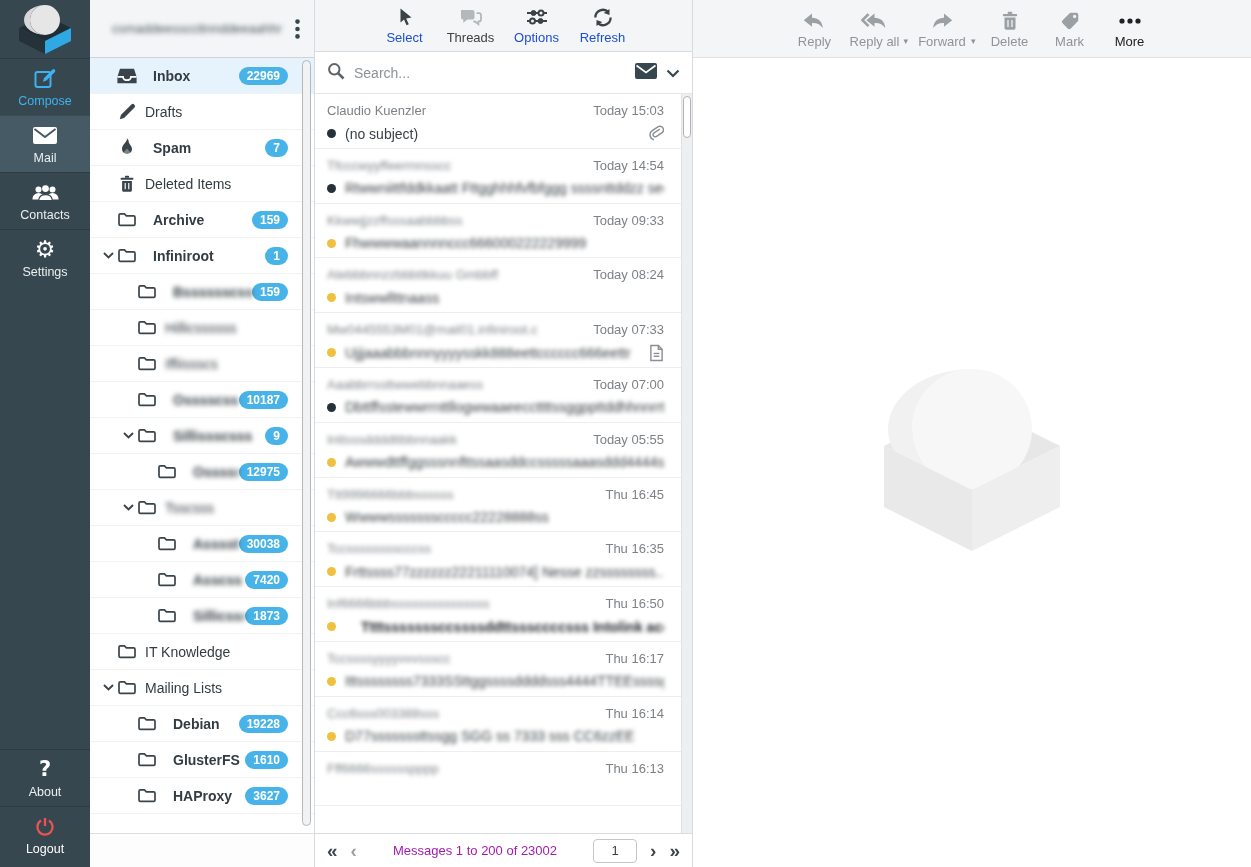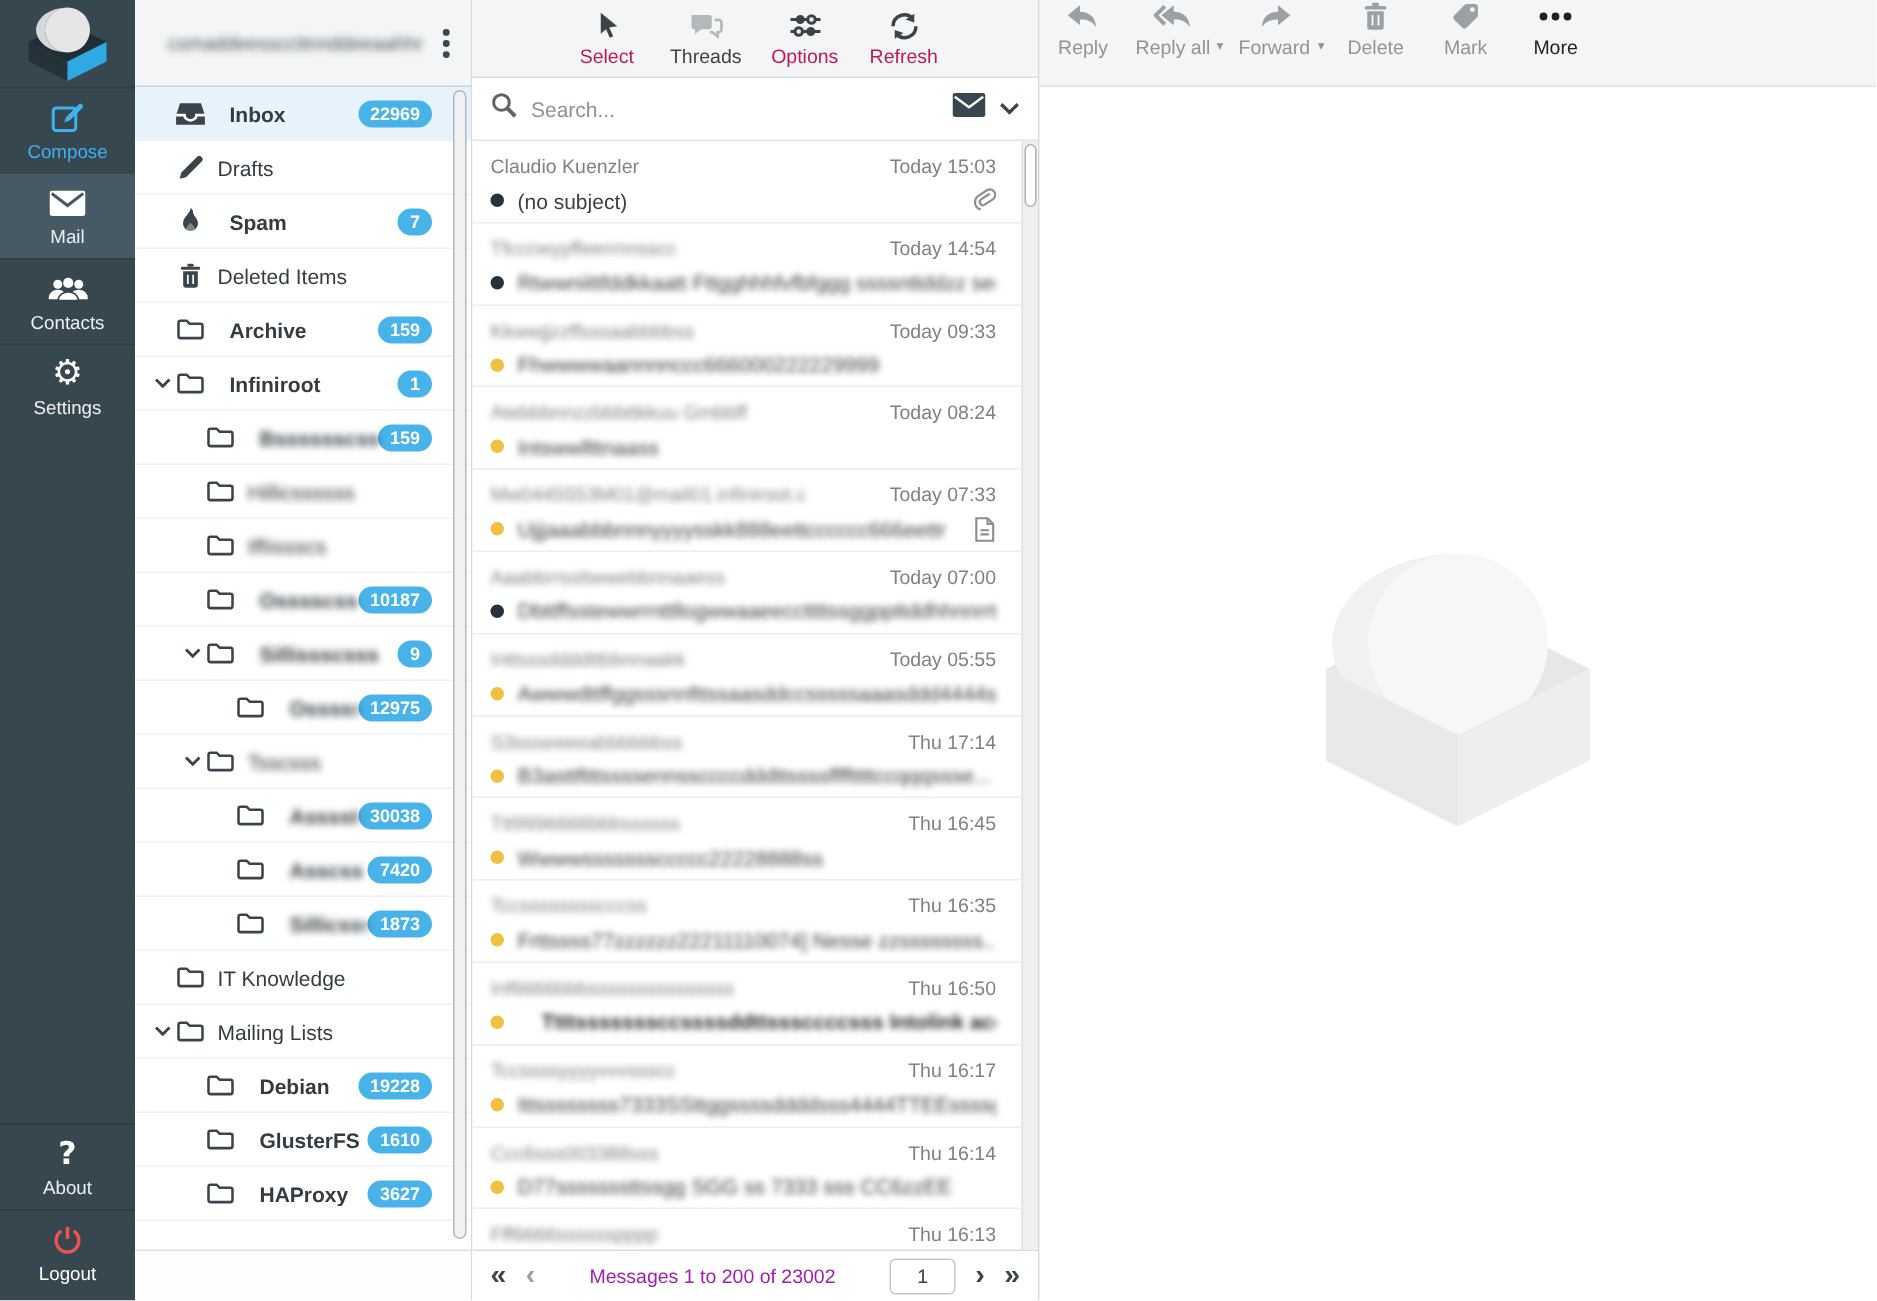--- a/index.html
+++ b/index.html
@@ -44,21 +44,21 @@
   .fthumb { position:absolute; right:3px; top:60px; width:9px; height:766px;
     border-radius:5px; background:#f1f2f3; border:1px solid #b3b8bb; }
   .folders-footer { height:34px; flex:none; border-top:1px solid #dcdfe1; background:#fdfdfd; }
 
   
   .list-col { width:378px; flex:none; border-right:1px solid #d7dbde; display:flex;
     flex-direction:column; position:relative; background:#fff; }
   .list-toolbar { height:52px; flex:none; background:#f3f5f6; border-bottom:1px solid #d9dcde;
     display:flex; align-items:center; justify-content:center; gap:6px; }
   .tbtn { width:60px; display:flex; flex-direction:column; align-items:center; gap:2px;
-    font-size:13px; color:#be185d; cursor:pointer; }
+    font-size:13px; color:#1d4ed8; cursor:pointer; }
   .tbtn .icn { height:22px; display:flex; align-items:center; }
   .tbtn.dis { color:#404040; cursor:default; }
   .searchbar { height:42px; flex:none; background:#fff; border-bottom:1px solid #e5e5e5;
     display:flex; align-items:center; padding:0 12px; gap:9px; }
   .searchbar input { flex:1; border:none; outline:none; font-size:14px; color:#333; }
   .searchbar input::placeholder { color:#8d9296; }
   .messages-wrap { flex:1; position:relative; overflow:hidden; }
   #message-list { list-style:none; }
   .msg { height:54.8px; padding:6px 28px 0 12px; border-bottom:1px solid #ededed; cursor:pointer; }
   .l1 { display:flex; justify-content:space-between; align-items:center; height:21px;
@@ -80,21 +80,21 @@
     display:flex; align-items:center; padding:0 12px; gap:13px; font-size:13px; }
   .pg-arrow { font-size:19px; font-weight:bold; line-height:1; color:#3f464b; cursor:pointer; }
   .pg-arrow.dim { color:#9aa0a4; }
   .pg-label { flex:1; text-align:center; font-weight:normal; color:#a21caf; }
   .pg-input { width:44px; height:24px; border:1px solid #c3c7ca; border-radius:4px;
     text-align:center; font-size:13px; color:#3c4043; }
 
   
   .content-col { flex:1; display:flex; flex-direction:column; background:#fff; }
   .content-toolbar { height:58px; flex:none; background:#f3f5f6; border-bottom:1px solid #e0e3e5;
-    display:flex; align-items:flex-start; padding-top:0; gap:2px; }
+    display:flex; align-items:flex-start; justify-content:center; padding-top:10px; gap:2px; }
   .cbtn { min-width:58px; display:flex; flex-direction:column; align-items:center; gap:2px;
     font-size:13px; color:#8f9499; cursor:pointer; padding:0 4px; }
   .cbtn .icn { height:22px; display:flex; align-items:center; }
   .cbtn.dark { color:#202124; }
   .caret { color:#8f9499; font-size:9px; margin:26px 3px 0 -2px;
     font-family:"DejaVu Sans", sans-serif; }
   .content-body { flex:1; display:flex; align-items:center; justify-content:center; }
 </style>
 </head>
 <body>
@@ -555,30 +555,20 @@
               <span class="sender blur2">Inttsssddddttbbnnaakk</span>
               <span class="date">Today 05:55</span>
             </div>
             <div class="l2">
               <span class="dot flagged"></span>
               <span class="subject blur2">Awwwdttffggsssnnfttssaasddccsssssaaasddd4444ssaatt</span>
             </div>
           </li>
           <li class="msg">
             <div class="l1">
-              <span class="sender blur2">S3ssseeeeabbbbbbss</span>
-              <span class="date">Thu 17:14</span>
-            </div>
-            <div class="l2">
-              <span class="dot flagged"></span>
-              <span class="subject blur2">B3asttftttssssennssccccdddttssssffffttttccqqqssse...</span>
-            </div>
-          </li>
-          <li class="msg">
-            <div class="l1">
               <span class="sender blur2">Ttt9996666bbbssssss</span>
               <span class="date">Thu 16:45</span>
             </div>
             <div class="l2">
               <span class="dot flagged"></span>
               <span class="subject blur2">Wwwwsssssssccccc22228888ss</span>
             </div>
           </li>
           <li class="msg">
             <div class="l1">

